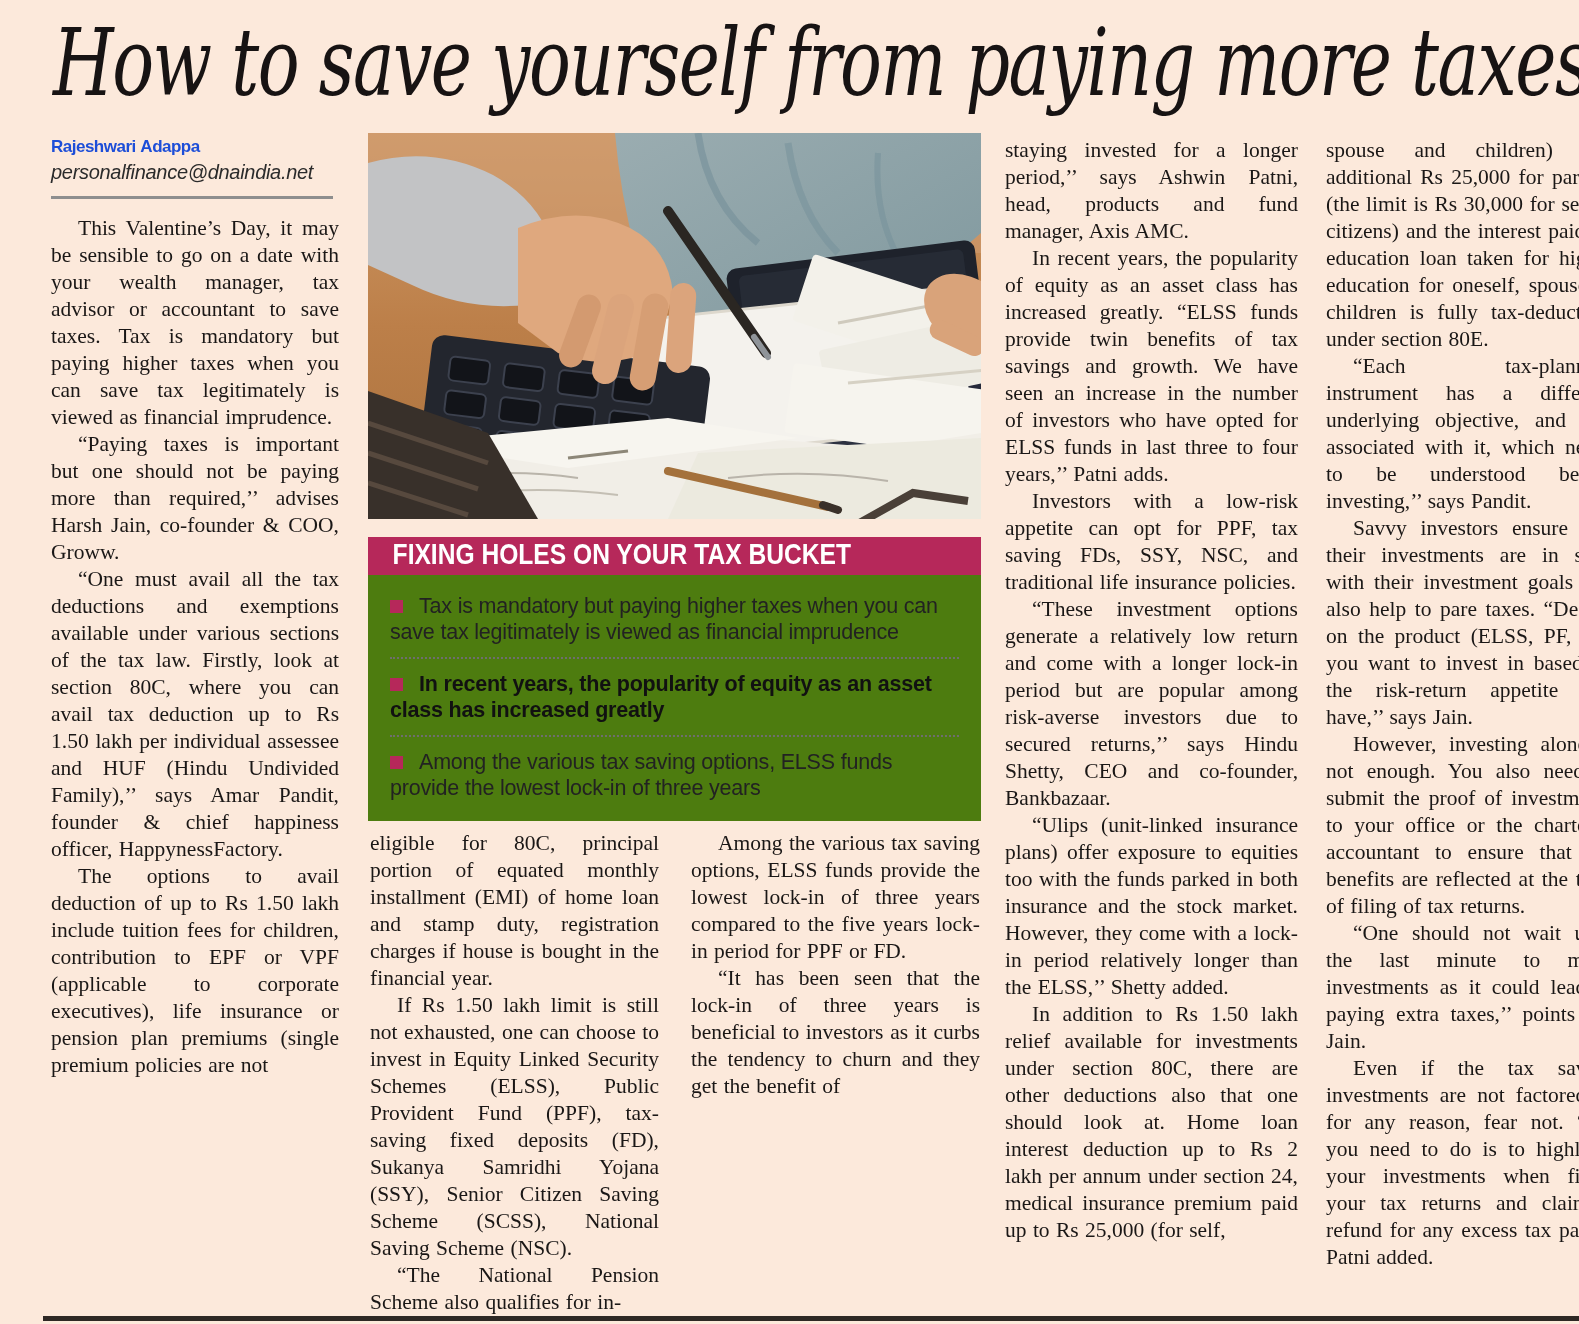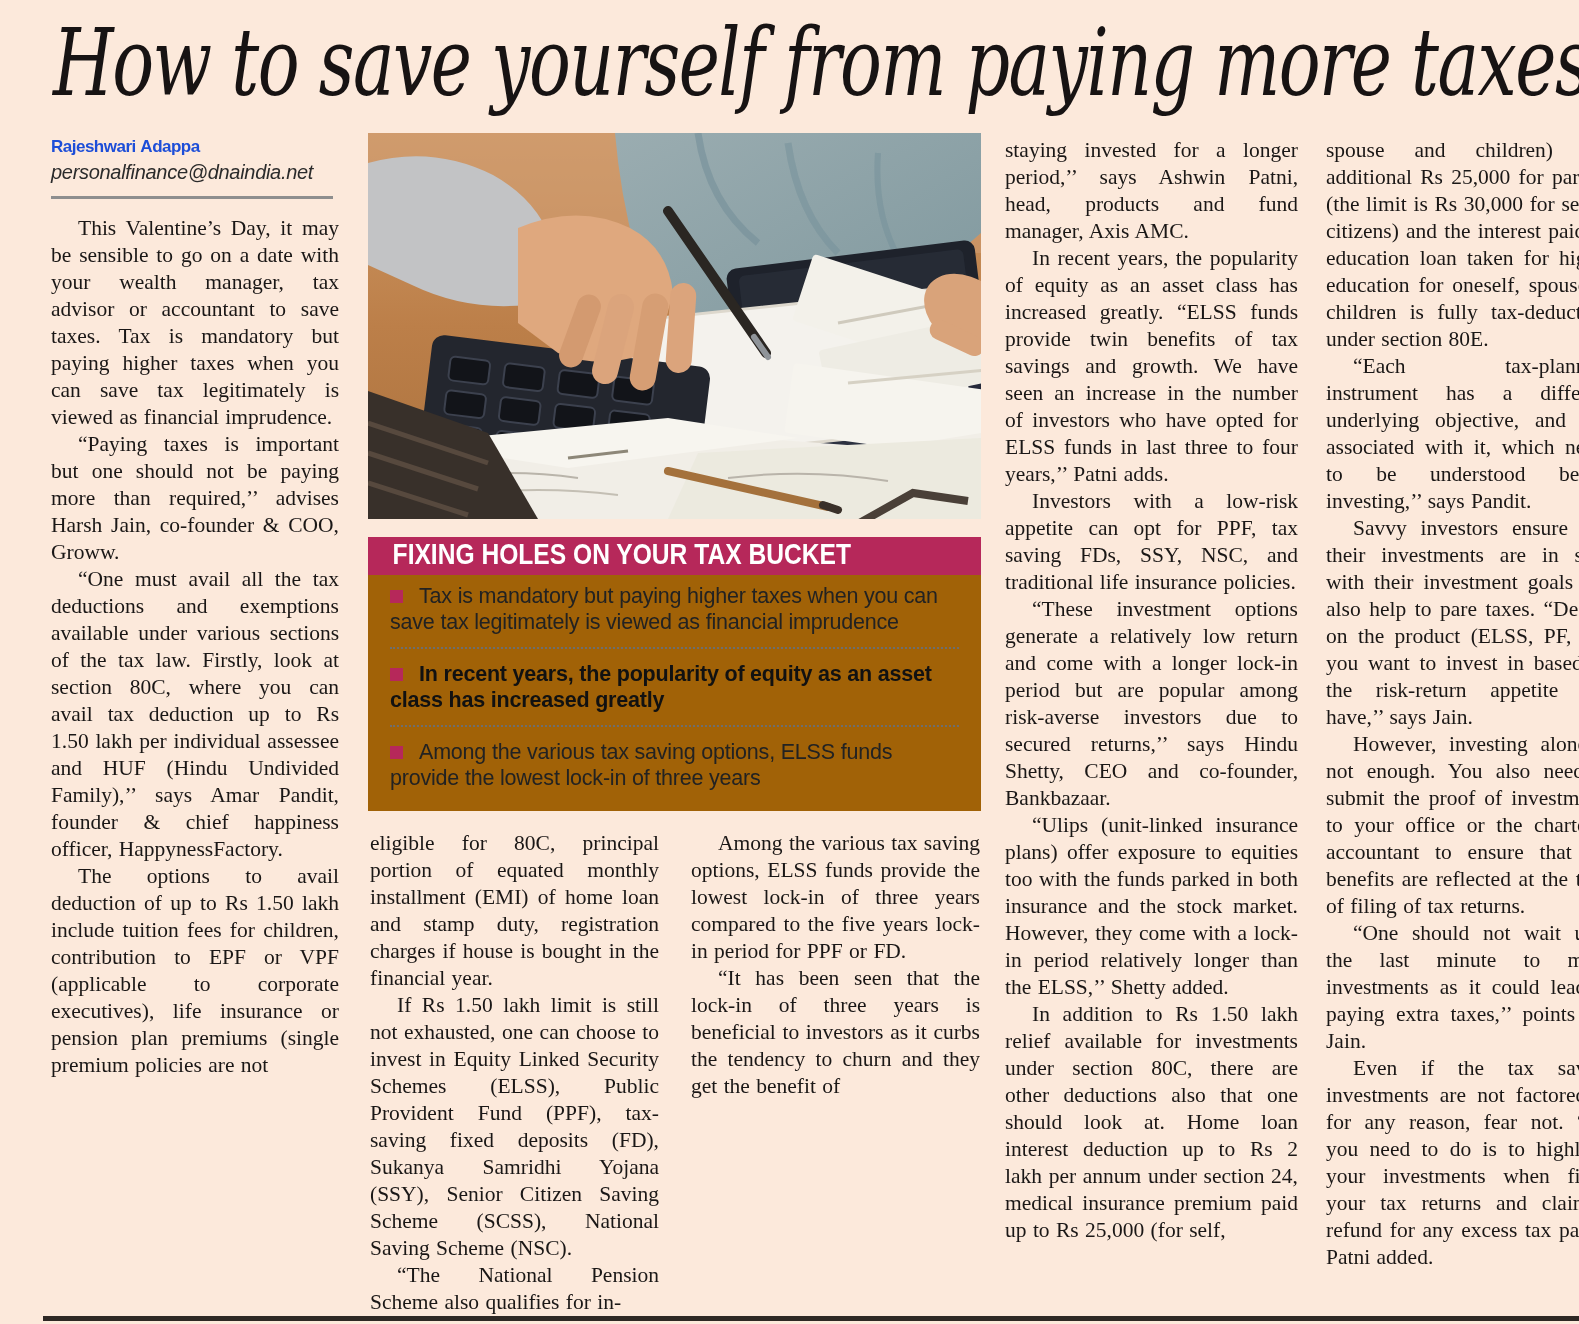--- a/index.html
+++ b/index.html
@@ -49,21 +49,21 @@
   .infobox { position:absolute; left:325px; top:537px; width:613px; }
   .infobox-header {
     background:#b6285a; height:38px; display:flex; align-items:flex-start;
   }
   .infobox-title {
     color:#ffffff; font-family:"Liberation Sans", sans-serif; font-weight:bold;
     font-size:30px; white-space:nowrap; letter-spacing:0px;
     transform:scaleX(0.82); transform-origin:left center; padding-left:30px;
   }
   .infobox-body {
-    background:#a16207; padding:8px 22px 20px 22px;
+    background:#4d7c0f; padding:18px 22px 20px 22px;
   }
   .infobox-body ul { list-style:none; margin:0; padding:0; }
   .infobox-body li {
     font-family:"Liberation Sans", sans-serif; font-size:21.5px; line-height:26px;
     color:#222; letter-spacing:-0.2px;
   }
   .infobox-body li + li {
     border-top:2px dotted #6e6e6e; margin-top:12px; padding-top:12px;
   }
   .infobox-body li.bold { font-weight:bold; color:#111; }

